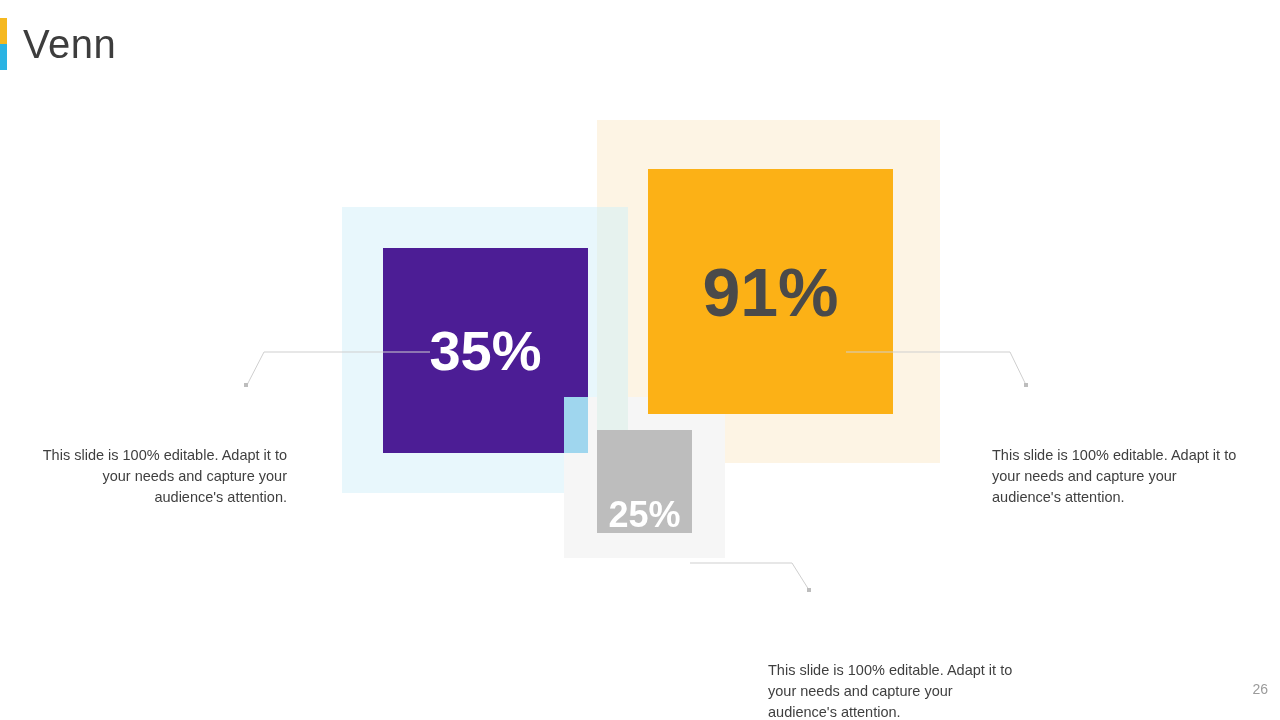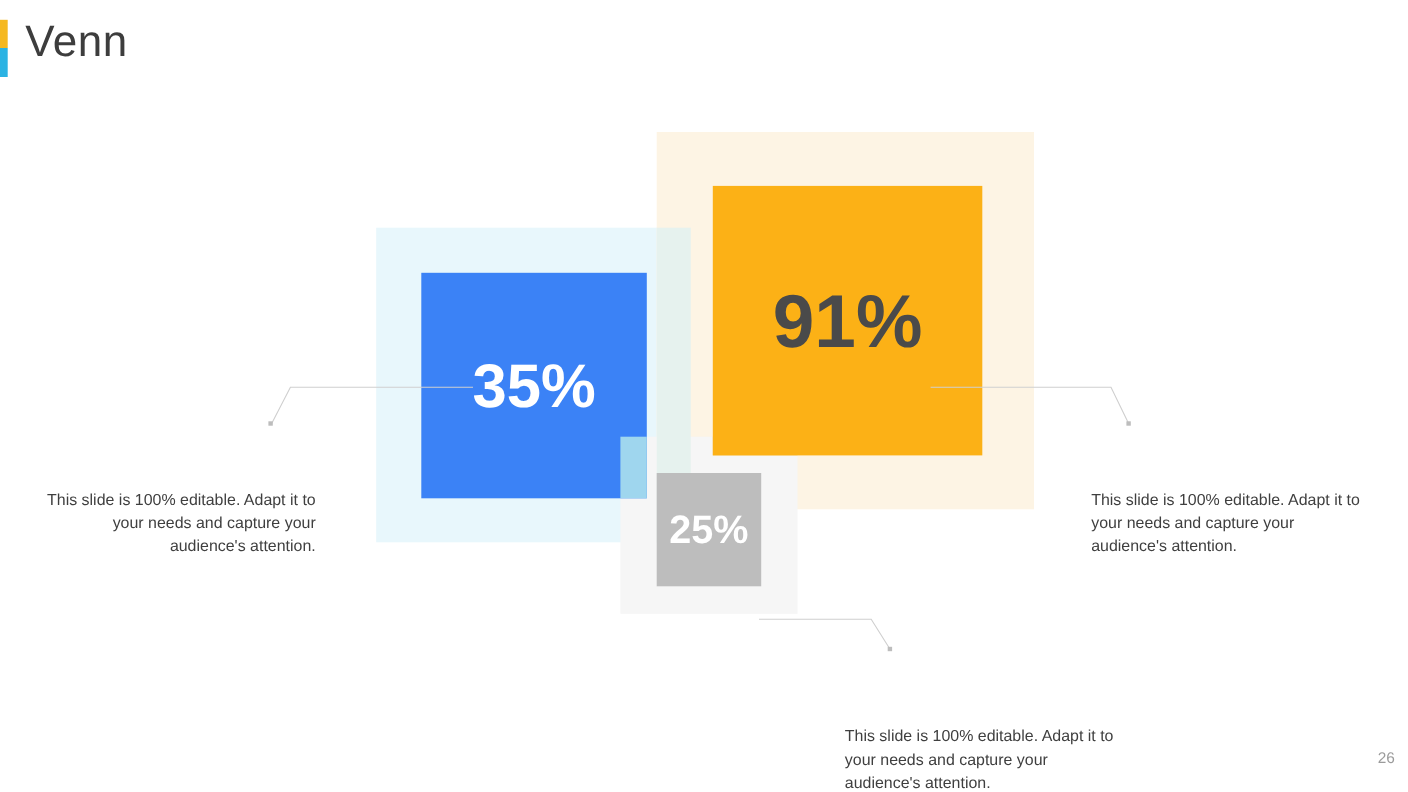--- a/index.html
+++ b/index.html
@@ -14,21 +14,21 @@
     overflow: hidden;
     position: relative;
   }
 
   
   #title-bar {
     position: absolute;
     left: 0;
     top: 18px;
     display: flex;
-    align-items: flex-start;
+    align-items: center;
   }
   #title-accent {
     width: 7px;
     height: 52px;
     margin-right: 16px;
     background: linear-gradient(to bottom, #f5b820 0%, #f5b820 50%, #2bb3e3 50%, #2bb3e3 100%);
   }
   #title-text {
     font-size: 40px;
     color: #3d3d3d;
@@ -70,39 +70,40 @@
     justify-content: center;
     color: #ffffff;
     font-weight: bold;
     line-height: 1;
   }
   .sq-blue {
     left: 383px;
     top: 248px;
     width: 205px;
     height: 205px;
-    background: #3b82f6;
+    background: #4c1d95;
     font-size: 56px;
   }
   .sq-orange {
     left: 648px;
     top: 169px;
     width: 245px;
     height: 245px;
     background: #fcb116;
     font-size: 68px;
     color: #4a4a4a;
   }
   .sq-gray {
     left: 597px;
     top: 430px;
     width: 95px;
     height: 103px;
     background: #bdbdbd;
     font-size: 36px;
+    align-items: flex-end;
   }
   .sq-blue span, .sq-orange span, .sq-gray span { display: block; }
 
   
   .ov-blue-orange {
     position: absolute;
     left: 597px;
     top: 207px;
     width: 31px;
     height: 286px;

